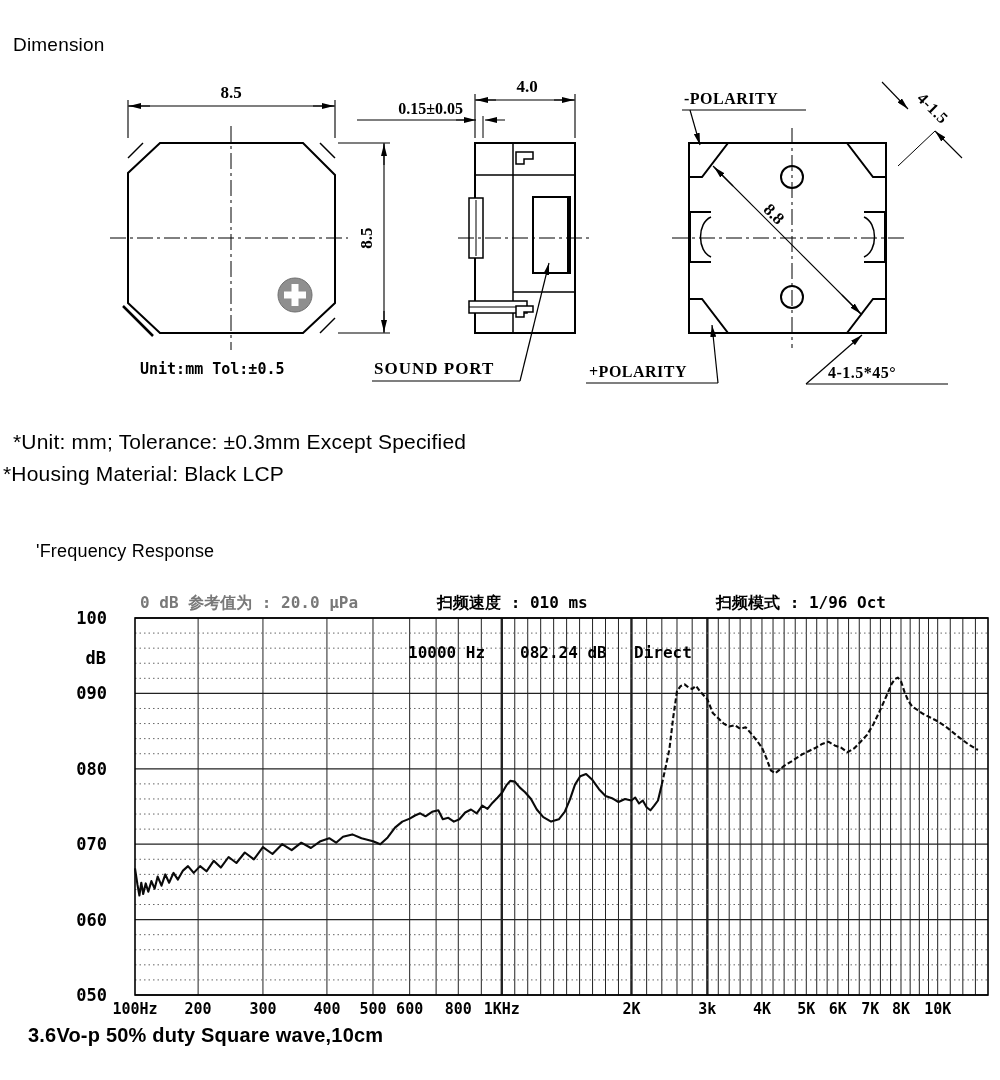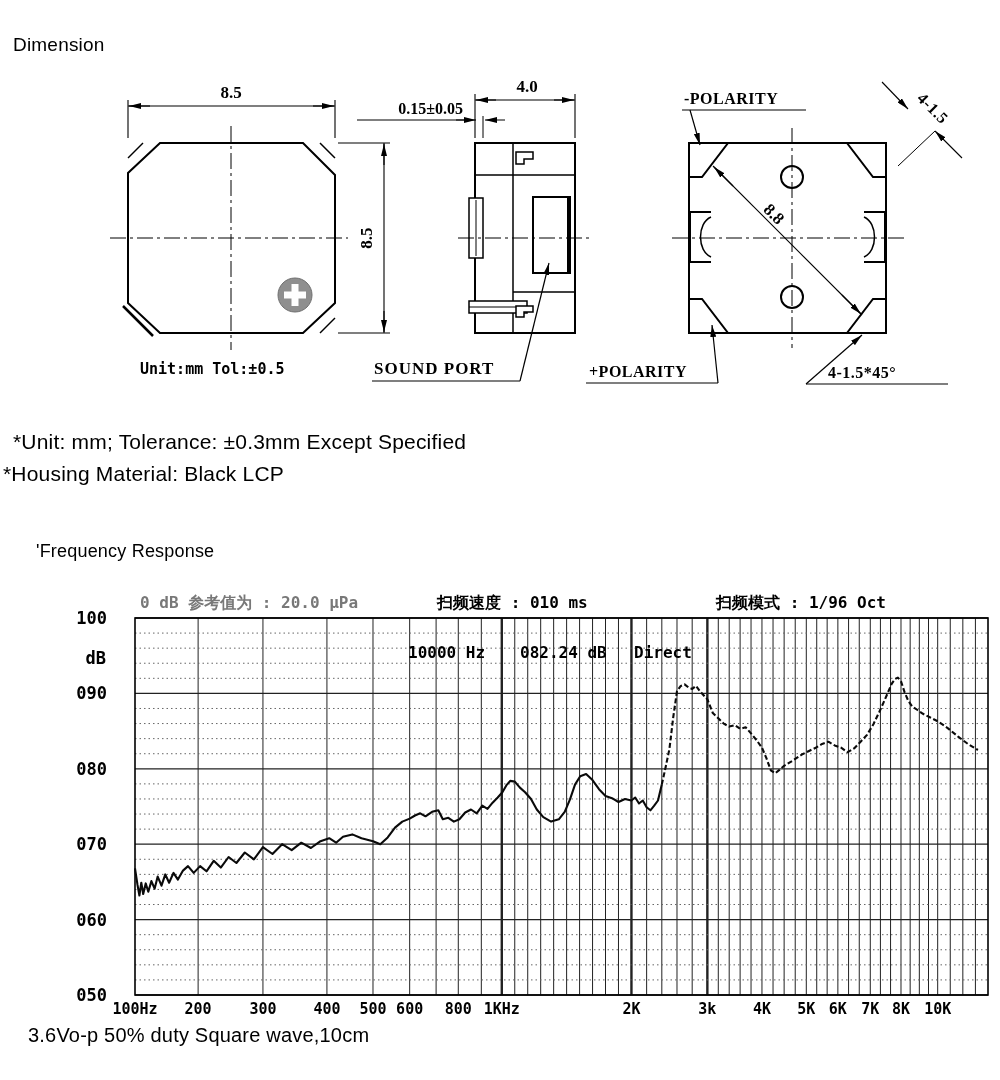--- a/index.html
+++ b/index.html
@@ -1,21 +1,21 @@
 <!DOCTYPE html>
 <html><head>
 <meta charset="utf-8">
 <style>
   html,body{margin:0;padding:0;}
   body{width:1000px;height:1080px;background:#ffffff;position:relative;overflow:hidden;
        font-family:"Liberation Sans",sans-serif;color:#000;}
   .abs{position:absolute;}
   .heading{font-weight:normal;font-size:19px;letter-spacing:0.2px;}
   .note{font-size:21px;font-weight:400;letter-spacing:0.2px;}
-  .caption{font-size:20px;font-weight:400;letter-spacing:0.2px;}
+  .caption{font-size:20px;font-weight:700;letter-spacing:0.2px;}
   svg{position:absolute;left:0;}
   svg text{fill:#000;}
   .dim{font:bold 17px "Liberation Serif",serif;}
   .dims{font:600 16px "Liberation Serif",serif;}
   .plabel{font:bold 16px "Liberation Serif",serif;letter-spacing:0.5px;}
   .portlabel{font:bold 17px "Liberation Serif",serif;letter-spacing:1px;}
   .unitnote{font:bold 15px "DejaVu Sans Mono",monospace;}
   .chart-head{font:bold 16px "DejaVu Sans Mono",monospace;}
   .chart-head-gray{fill:#787878;}
   .readout{font:bold 16px "DejaVu Sans Mono",monospace;}

